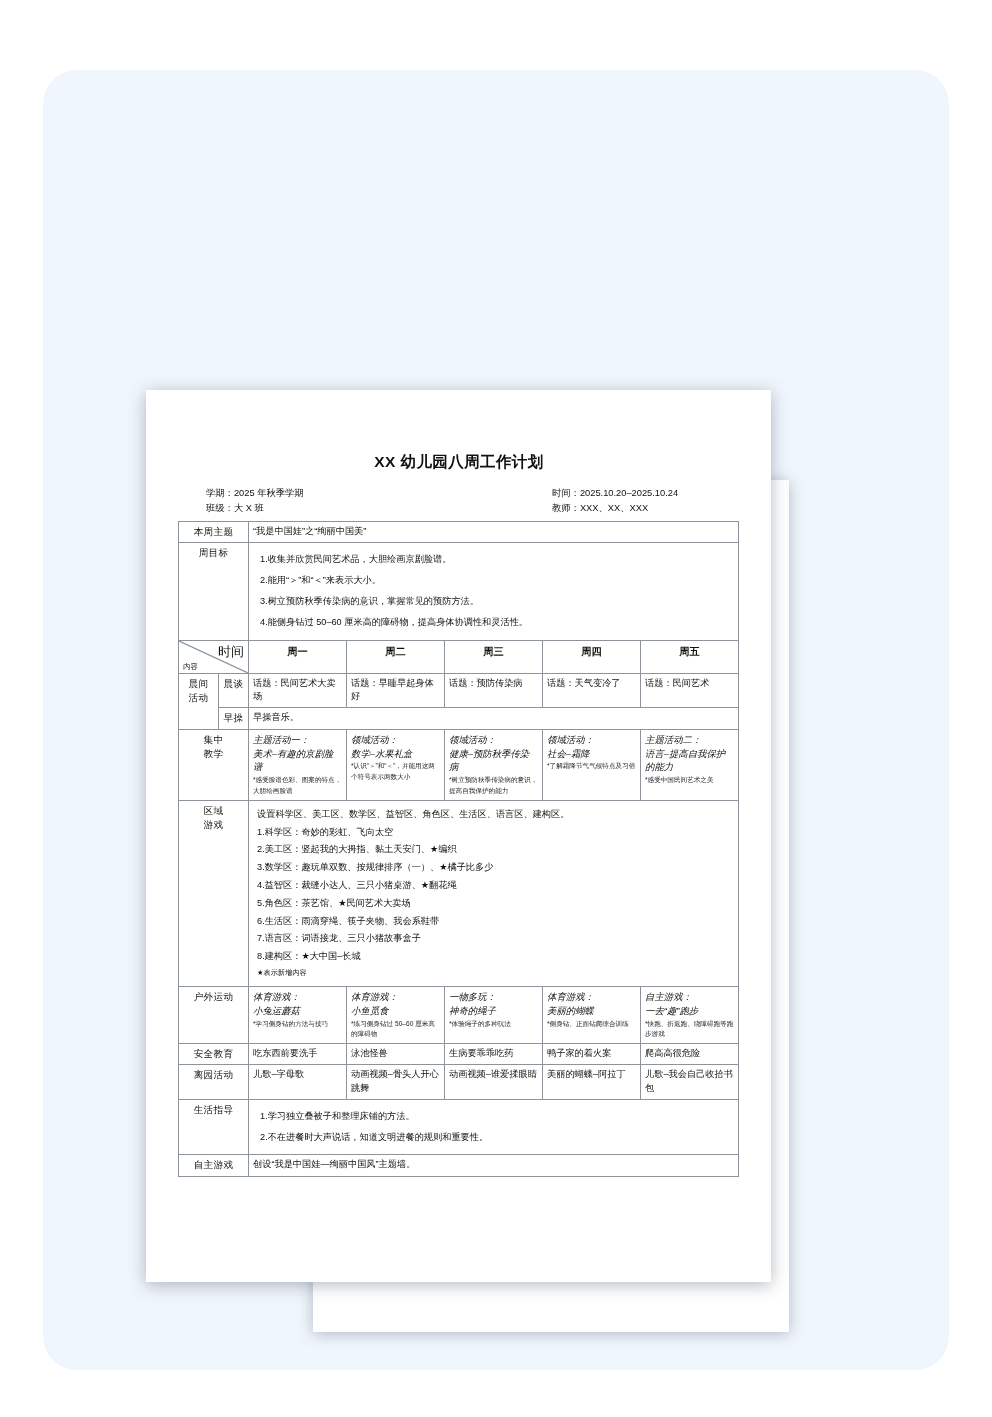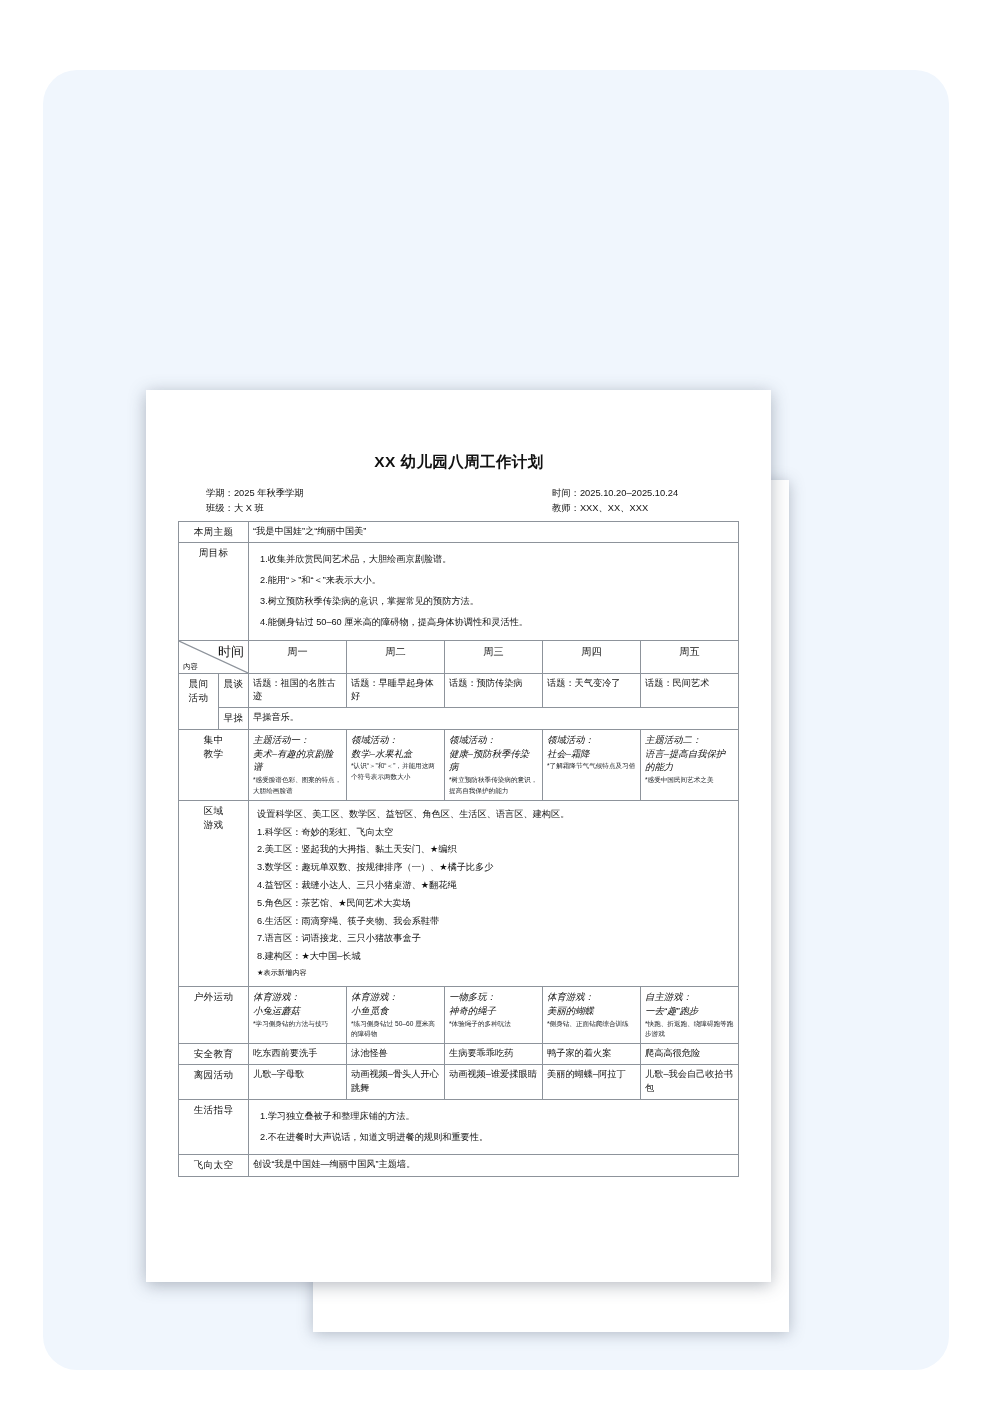--- a/index.html
+++ b/index.html
@@ -160,21 +160,21 @@
     position: absolute;
     right: 4px; top: 1px;
     font-size: 13px;
   }
   td.diag .t-content {
     position: absolute;
     left: 4px; bottom: 1px;
     font-size: 7.4px;
   }
 
-  .day-head { text-align: center; font-weight: normal; font-size: 10.2px; vertical-align: middle; }
+  .day-head { text-align: center; font-weight: bold; font-size: 10.2px; vertical-align: middle; }
 
   .cell-title { font-size: 9.4px; line-height: 1.48; font-style: italic; }
   .cell-note  { font-size: 6.6px; line-height: 1.62; color: #1a1d21; margin-top: 1px; }
 
   .area-list p { margin: 4px; }
   .area-note { font-size: 7.2px; }
 </style>
 </head>
 <body>
 
@@ -249,21 +249,21 @@
           <td class="day-head">周四</td>
           <td class="day-head">周五</td>
         </tr>
 
         <tr>
           <td class="lbl" rowspan="2">
             <div>晨间</div>
             <div>活动</div>
           </td>
           <td class="lbl">晨谈</td>
-          <td>话题：祖国的名胜古迹</td>
+          <td>话题：民间艺术大卖场</td>
           <td>话题：早睡早起身体好</td>
           <td>话题：预防传染病</td>
           <td>话题：天气变冷了</td>
           <td>话题：民间艺术</td>
         </tr>
 
         <tr>
           <td class="lbl">早操</td>
           <td colspan="5" class="vmid">早操音乐。</td>
         </tr>
@@ -368,21 +368,21 @@
 
         <tr>
           <td class="lbl" colspan="2">生活指导</td>
           <td colspan="5" class="goal-list">
             <p>1.学习独立叠被子和整理床铺的方法。</p>
             <p>2.不在进餐时大声说话，知道文明进餐的规则和重要性。</p>
           </td>
         </tr>
 
         <tr>
-          <td class="lbl" colspan="2">飞向太空</td>
+          <td class="lbl" colspan="2">自主游戏</td>
           <td colspan="5" class="vmid">创设“我是中国娃—绚丽中国风”主题墙。</td>
         </tr>
 
       </tbody>
         </table>
     </div>
   </div>
 
 </div>
 

